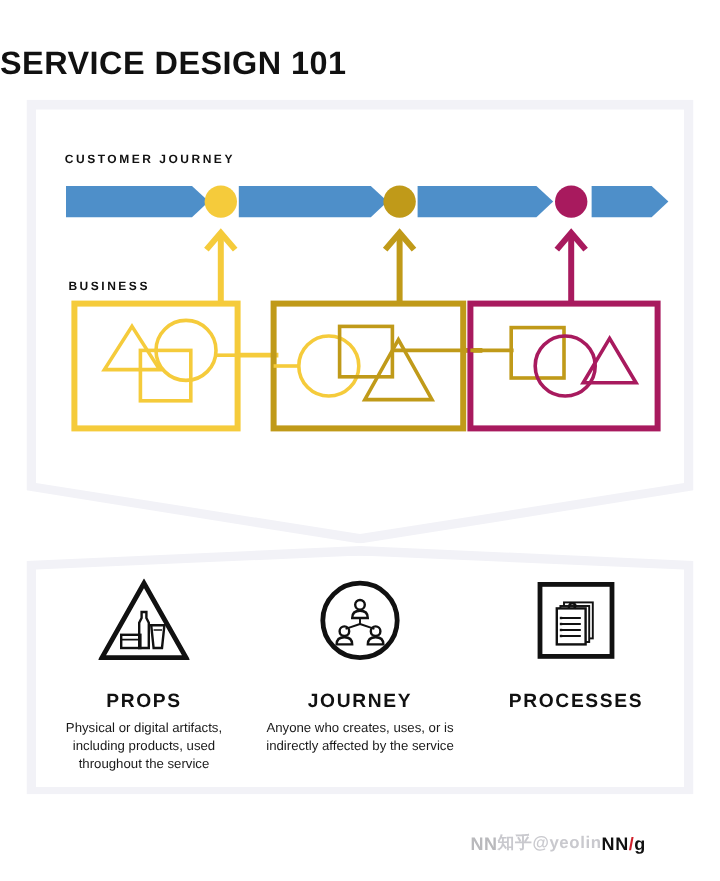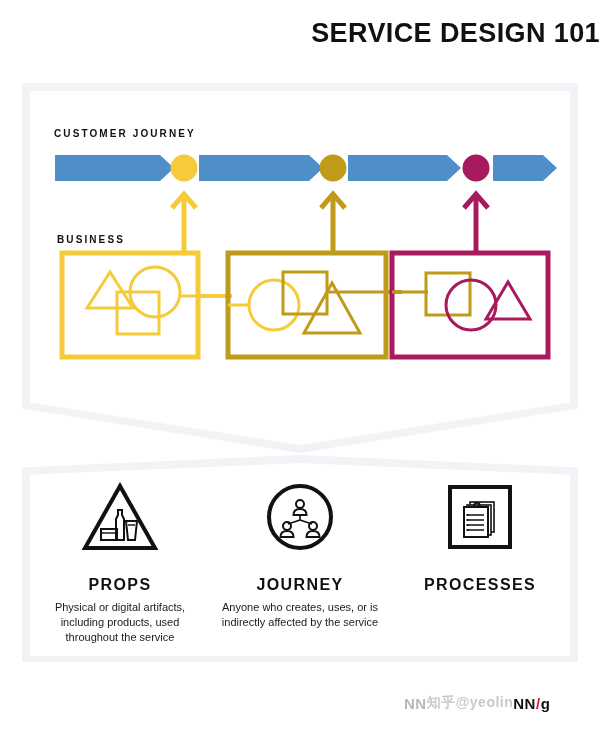--- a/index.html
+++ b/index.html
@@ -6,22 +6,22 @@
   html, body {
     width: 600px; height: 734px;
     background: #ffffff;
     font-family: "Liberation Sans", sans-serif;
     overflow: hidden;
   }
   .page { position: relative; width: 600px; height: 734px; background:#fff; }
 
   
   .title {
-    position: absolute; left: 0; top: 18px; width: 600px;
-    text-align: right;
+    position: absolute; left: 0; top: 38px; width: 600px;
+    text-align: left;
     font-size: 27px; font-weight: 800; letter-spacing: 0.4px;
     color: #111111;
   }
 
   
   .panel-top {
     position: absolute; left: 22px; top: 83px;
     width: 556px; height: 370px;
     background: #f2f2f7;
     -webkit-clip-path: polygon(0 0, 100% 0, 100% 88%, 50% 100%, 0 88%);
@@ -74,21 +74,21 @@
     font-size: 16px; font-weight: 700; letter-spacing: 1.4px; color: #111;
   }
   .col-desc {
     margin-top: 6px; font-size: 11px; line-height: 15px; color: #1a1a1a;
     padding: 0 4px;
     text-align: center;
   }
 
   
   .watermark {
-    position: absolute; left: 404px; top: 690px;
+    position: absolute; left: 392px; top: 690px;
     width: 180px; height: 26px;
     display: flex; align-items: center; justify-content: flex-start;
     font-size: 15px; font-weight: 700; letter-spacing: 0.5px; text-align: right;
   }
   .wm-grey { color: #b9b9bc; }
   .wm-ko { color: #c9c9ce; font-size: 14px; }
   .wm-nng { color: #111; position: relative; }
   .wm-slash { color: #d0202a; font-weight: 800; }
 </style>
 </head>

